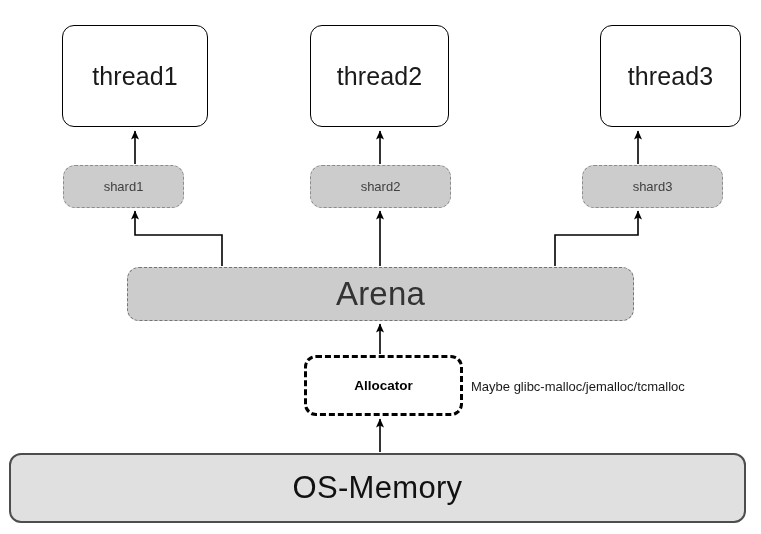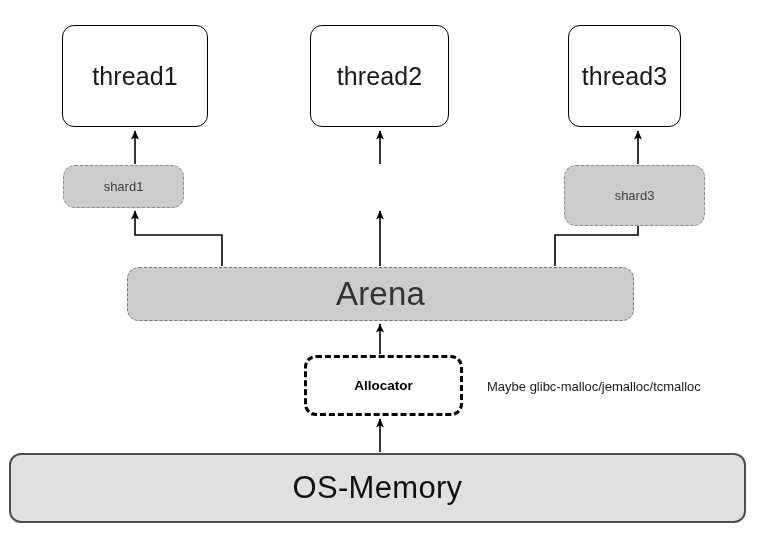--- a/index.html
+++ b/index.html
@@ -74,21 +74,20 @@
     font-size: 31px;
     color: #111111;
     letter-spacing: 0.3px;
   }
   .annotation {
     position: absolute;
     font-size: 13px;
     color: #1a1a1a;
     white-space: nowrap;
     line-height: 1;
-    margin-left: 16px;
   }
 </style>
 </head>
 <body>
 
 <div id="canvas">
 
   <svg id="wires" viewBox="0 0 761 534" width="761" height="534" xmlns="http://www.w3.org/2000/svg">
     <defs>
       <marker id="arrowhead" markerWidth="10" markerHeight="8" refX="8.6" refY="4" orient="auto" markerUnits="userSpaceOnUse">
@@ -112,28 +111,31 @@
 
     <path d="M380,452 L380,419" fill="none" stroke="#000000" stroke-width="1.6" marker-end="url(#arrowhead)"></path>
   </svg>
 
   <div class="node thread-box" style="left:62px; top:25px; width:146px; height:102px;">
     <span>thread1</span>
   </div>
   <div class="node thread-box" style="left:310px; top:25px; width:139px; height:102px;">
     <span>thread2</span>
   </div>
-  <div class="node thread-box" style="left:568px; top:25px; width:113px; height:102px;">
+  <div class="node thread-box" style="left:600px; top:25px; width:141px; height:102px;">
     <span>thread3</span>
   </div>
 
   <div class="node shard-box" style="left:63px; top:165px; width:121px; height:43px;">
     <span>shard1</span>
   </div>
-  <div class="node shard-box" style="left:564px; top:165px; width:141px; height:61px;">
+  <div class="node shard-box" style="left:310px; top:165px; width:141px; height:43px;">
+    <span>shard2</span>
+  </div>
+  <div class="node shard-box" style="left:582px; top:165px; width:141px; height:43px;">
     <span>shard3</span>
   </div>
 
   <div class="node allocator-box" style="left:304px; top:355px; width:159px; height:61px;">
     <span>Allocator</span>
   </div>
 
   <div class="node arena-box" style="left:127px; top:267px; width:507px; height:54px;">
     <span>Arena</span>
   </div>

